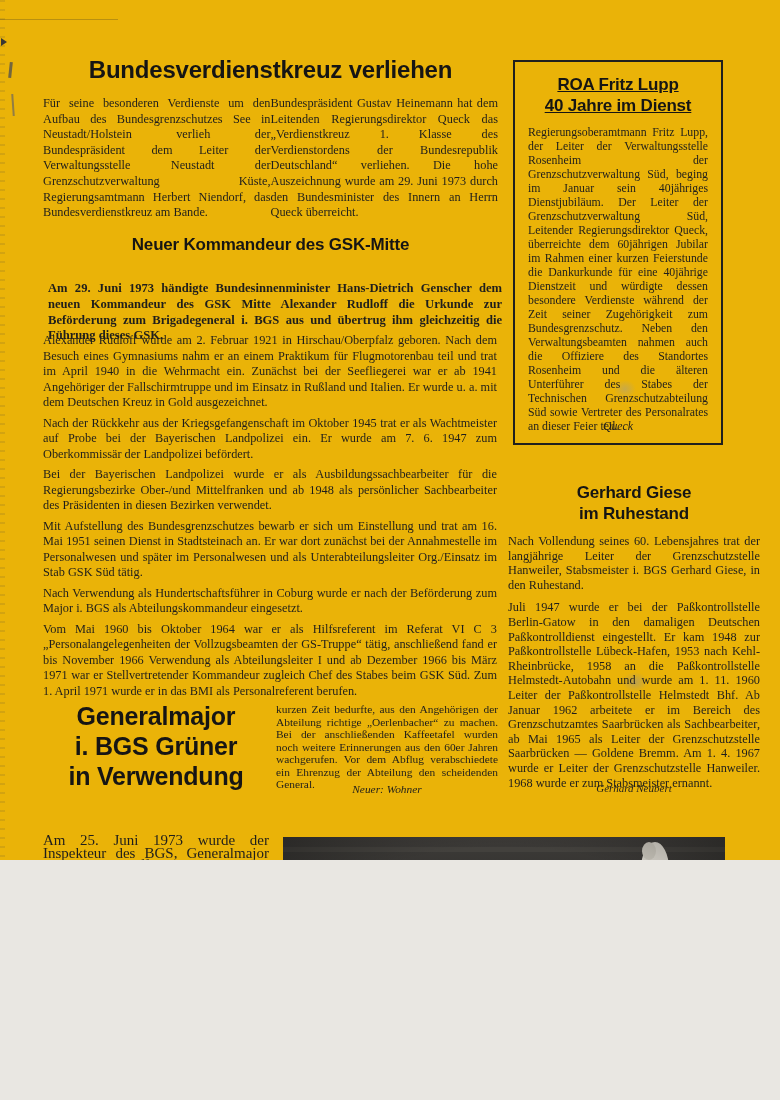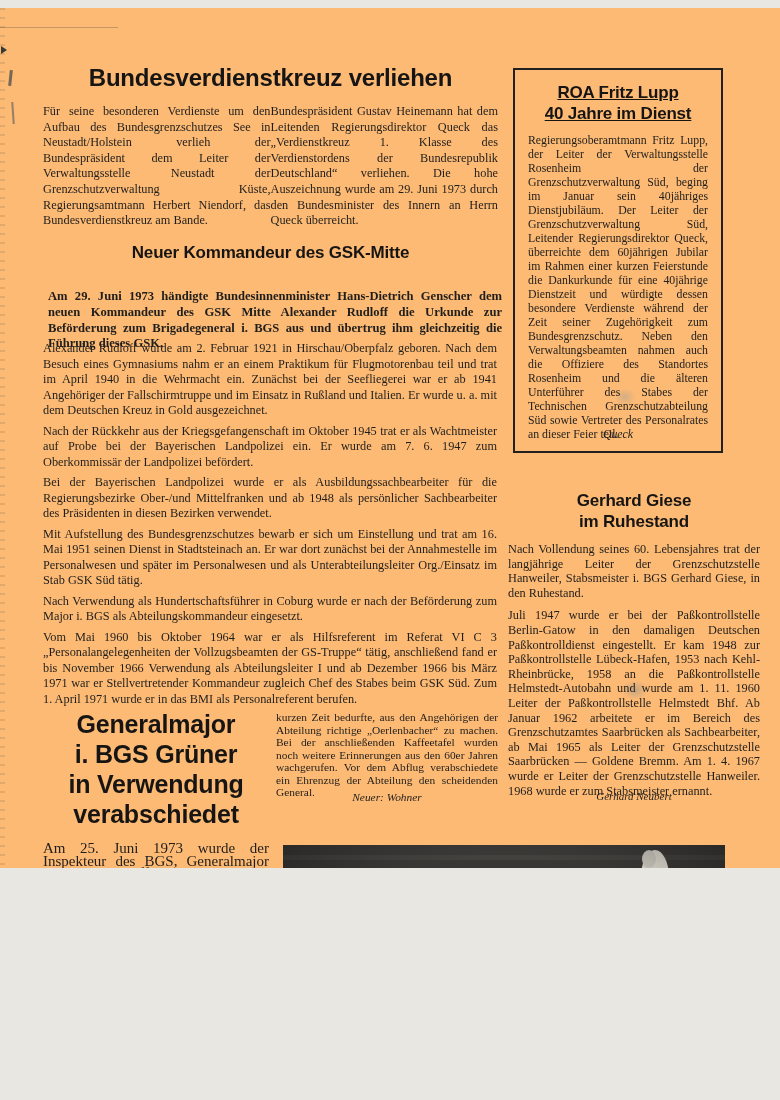--- a/index.html
+++ b/index.html
@@ -1,18 +1,18 @@
 <!DOCTYPE html>
 <html lang="de"><head>
 <meta charset="utf-8">
 <style>
   html,body{margin:0;padding:0;background:#e9e7e2;}
   .page{
-    position:relative;width:780px;height:860px;margin:8px auto;
-    background:#fdba74;overflow:hidden;
+    position:relative;width:780px;height:860px;margin:0 auto;
+    background:#eab308;overflow:hidden;
     font-family:"Liberation Serif", serif;color:#1f1e1c;
   }
   
   .headline{
     font-family:"Liberation Sans", sans-serif;font-weight:bold;color:#161514;
     text-align:center;letter-spacing:-0.2px;
   }
   .body-text{
     text-align:justify;hyphens:auto;-webkit-hyphens:auto;
   }
@@ -117,21 +117,20 @@
       <p style="margin-bottom:8px;">Nach Vollendung seines 60. Lebensjahres trat der langjährige Leiter der Grenzschutzstelle Hanweiler, Stabsmeister i. BGS Gerhard Giese, in den Ruhestand.</p>
       <p>Juli 1947 wurde er bei der Paßkontrollstelle Berlin-Gatow in den damaligen Deutschen Paßkontrolldienst eingestellt. Er kam 1948 zur Paßkontrollstelle Lübeck-Hafen, 1953 nach Kehl-Rheinbrücke, 1958 an die Paßkontrollstelle Helmstedt-Autobahn und wurde am 1. 11. 1960 Leiter der Paßkontrollstelle Helmstedt Bhf. Ab Januar 1962 arbeitete er im Bereich des Grenzschutzamtes Saarbrücken als Sachbearbeiter, ab Mai 1965 als Leiter der Grenzschutzstelle Saarbrücken — Goldene Bremm. Am 1. 4. 1967 wurde er Leiter der Grenzschutzstelle Hanweiler. 1968 wurde er zum Stabsmeister ernannt.</p>
     </div>
     <div class="sig giese-sig">Gerhard Neubert</div>
   </div>
 
   <div class="headline gruener-headline">
     <div>Generalmajor</div>
     <div>i. BGS Grüner</div>
     <div>in Verwendung</div>
-    <div>verabschiedet</div>
   </div>
 
   <div class="gruener-mid body-text">
     <p>kurzen Zeit bedurfte, aus den Angehörigen der Abteilung richtige „Oerlenbacher“ zu machen. Bei der anschließenden Kaffeetafel wurden noch weitere Erinnerungen aus den 60er Jahren wachgerufen. Vor dem Abflug verabschiedete ein Ehrenzug der Abteilung den scheidenden General.</p>
     <div class="sig gruener-credit">Neuer: Wohner</div>
   </div>
 
   <div class="gruener-left body-text">
     <p>Am 25. Juni 1973 wurde der Inspekteur des BGS, Generalmajor Grüner, im Offizierheim im GS-Standort Oerlenbach von den Offizieren und älteren Unterführern verabschiedet. In kurzen Begrüßungsworten hob Hauptmann i. BGS Steinbrecht hervor, daß der Inspekteur nicht nur Kommandeur des GSK Süd war, sondern auch viele Jahre die GSG 2 führte und den Aufbau des Standortes Oerlenbach von Anfang an mitgestalten konnte. Der Inspekteur wußte, wie er sagte, „noch sehr wohl von den anfänglichen personellen Schwierigkeiten“, denn wie viele GS-Beamte verließen den Standort Coburg. Er bestätigte aber auch, daß es nur einer</p>
   </div>

